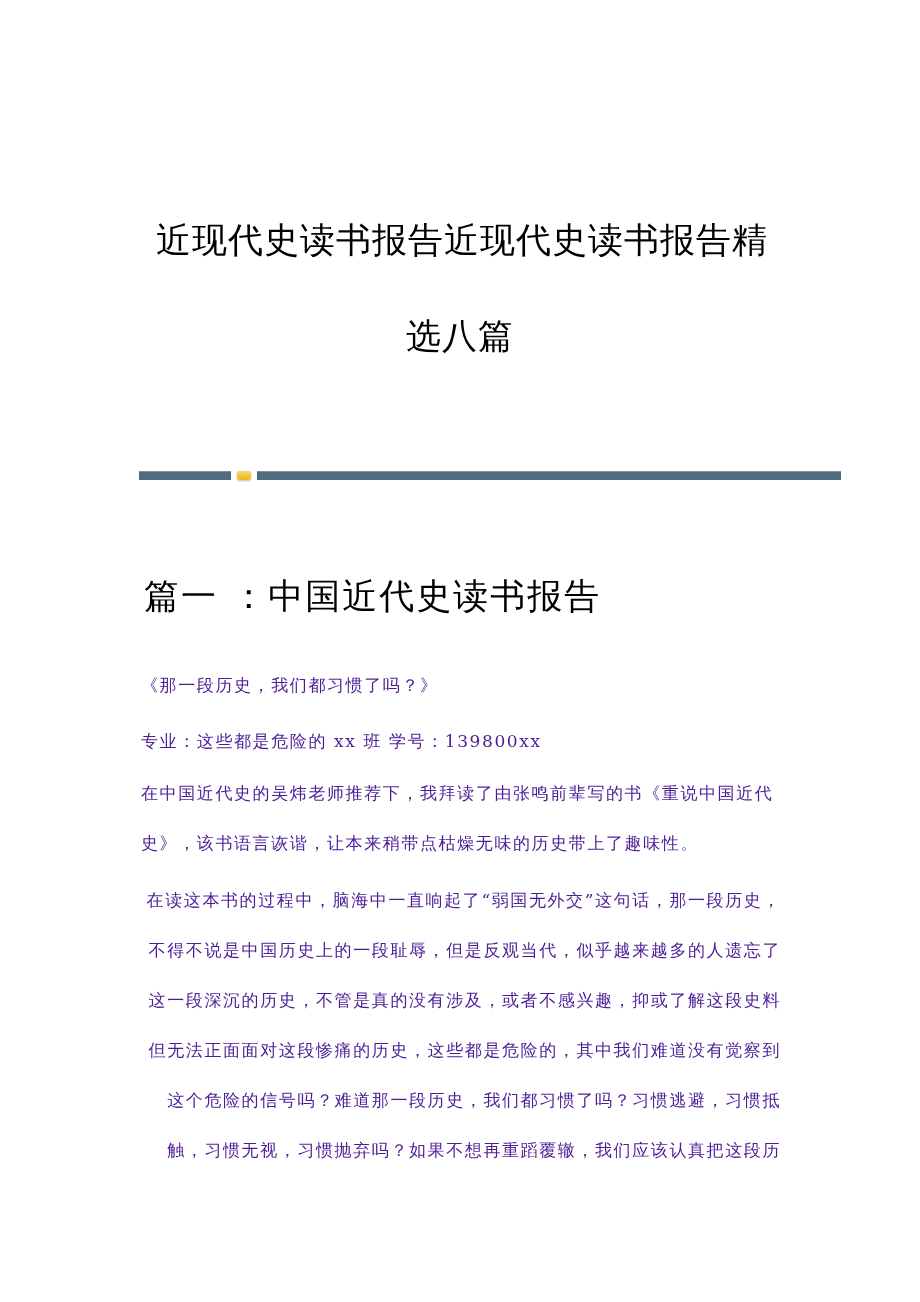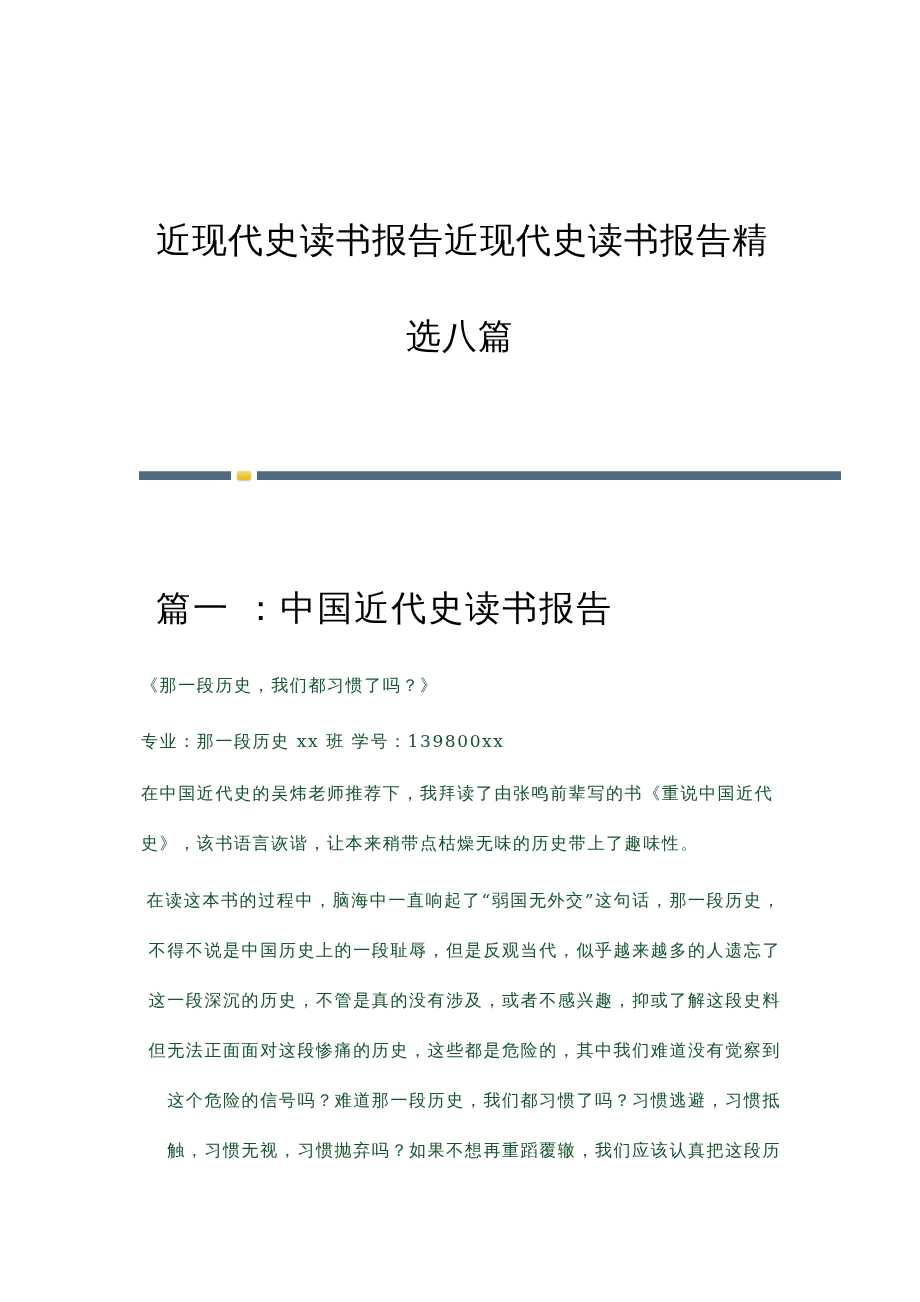--- a/index.html
+++ b/index.html
@@ -62,36 +62,36 @@
       width: 584px;
       height: 8px;
       background: #4f6b7f;
       border-top: 1px solid #7c909e;
     }
 
     .section-heading {
       position: absolute;
       top: 572px;
       left: 140px;
-      margin: 16px;
+      margin: 4px;
       font-size: 35px;
       font-weight: normal;
       line-height: 40px;
       letter-spacing: 2px;
     }
 
     .body-text {
       position: absolute;
       left: 141px;
       width: 640px;
       font-size: 17px;
       line-height: 50px;
       letter-spacing: 1.6px;
       margin: 0;
-      color: #14532d;
+      color: #4c1d95;
     }
     .book-title-line { top: 660px; }
     .meta-line { top: 716px; }
     .para-1 { top: 770px; font-family: Liberation Mono, monospace; }
     .para-2 { top: 875px; text-align: right; }
   </style>
 </head>
 <body>
 
 <h1 class="doc-title title-line-1">近现代史读书报告近现代史读书报告精</h1>
@@ -99,15 +99,15 @@
 
 <div class="divider">
   <div class="bar-left"></div>
   <div class="ornament"></div>
   <div class="bar-right"></div>
 </div>
 
 <h2 class="section-heading">篇一 ：中国近代史读书报告</h2>
 
 <p class="body-text book-title-line">《那一段历史，我们都习惯了吗？》</p>
-<p class="body-text meta-line">专业：那一段历史 xx 班  学号：139800xx</p>
+<p class="body-text meta-line">专业：这些都是危险的 xx 班  学号：139800xx</p>
 <p class="body-text para-1">在中国近代史的吴炜老师推荐下，我拜读了由张鸣前辈写的书《重说中国近代史》，该书语言诙谐，让本来稍带点枯燥无味的历史带上了趣味性。</p>
 <p class="body-text para-2">在读这本书的过程中，脑海中一直响起了“弱国无外交”这句话，那一段历史，不得不说是中国历史上的一段耻辱，但是反观当代，似乎越来越多的人遗忘了这一段深沉的历史，不管是真的没有涉及，或者不感兴趣，抑或了解这段史料但无法正面面对这段惨痛的历史，这些都是危险的，其中我们难道没有觉察到这个危险的信号吗？难道那一段历史，我们都习惯了吗？习惯逃避，习惯抵触，习惯无视，习惯抛弃吗？如果不想再重蹈覆辙，我们应该认真把这段历</p>
 
 </body></html>

